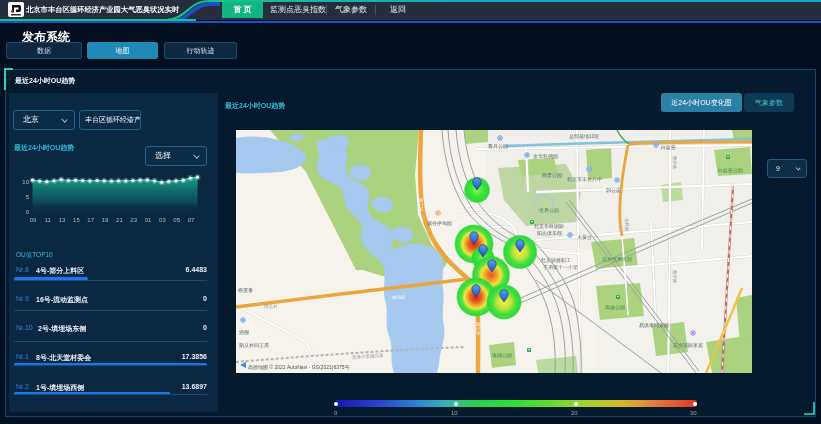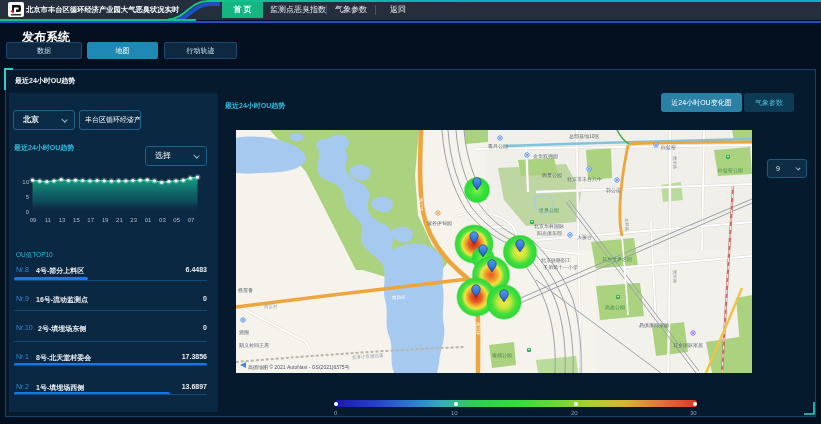--- a/index.html
+++ b/index.html
@@ -85,21 +85,21 @@
   <div class="abs" id="ptitle">最近24小时OU趋势</div>
 
   <svg class="abs" style="left:4px;top:68px;" width="22" height="24">
       <path d="M9 1 L1 1 L1 22" stroke="#2ad1c8" stroke-width="2" fill="none"></path>
     </svg>
   <svg class="abs" style="left:803px;top:401px;" width="16" height="16">
       <path d="M11 1 L11 13 L1 13" stroke="#2ad1c8" stroke-width="1.6" fill="none"></path>
     </svg>
 
   <div class="abs" id="leftp"></div>
-  <div class="dd" style="left:13px;width:62px;font-weight:bold;">北京<span class="chev"></span></div>
+  <div class="dd" style="left:13px;width:62px;">北京<span class="chev"></span></div>
   <div class="dd" style="left:79px;width:62px;padding-left:5px;font-size:7px;">丰台区循环经济产<span class="chev"></span></div>
   <div class="dd" style="left:145px;width:62px;margin-top:36px;">选择<span class="chev"></span></div>
   <div class="abs cyan" style="left:14px;top:143px;font-size:7px;font-weight:bold;">最近24小时OU趋势</div>
 
   <svg class="abs" style="left:0;top:0;" width="230" height="240" viewBox="0 0 230 240">
     <defs>
       <linearGradient id="ag" x1="0" y1="0" x2="0" y2="1">
         <stop offset="0" stop-color="#17a98b" stop-opacity="0.95"></stop>
         <stop offset="0.7" stop-color="#0f6a6d" stop-opacity="0.55"></stop>
         <stop offset="1" stop-color="#0b2843" stop-opacity="0.1"></stop>

